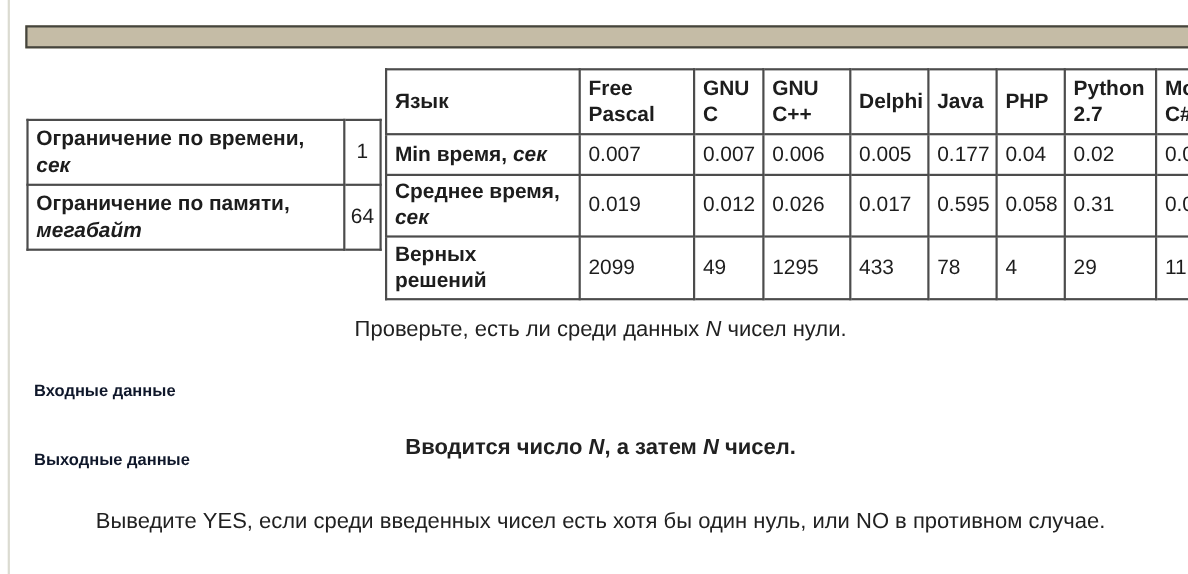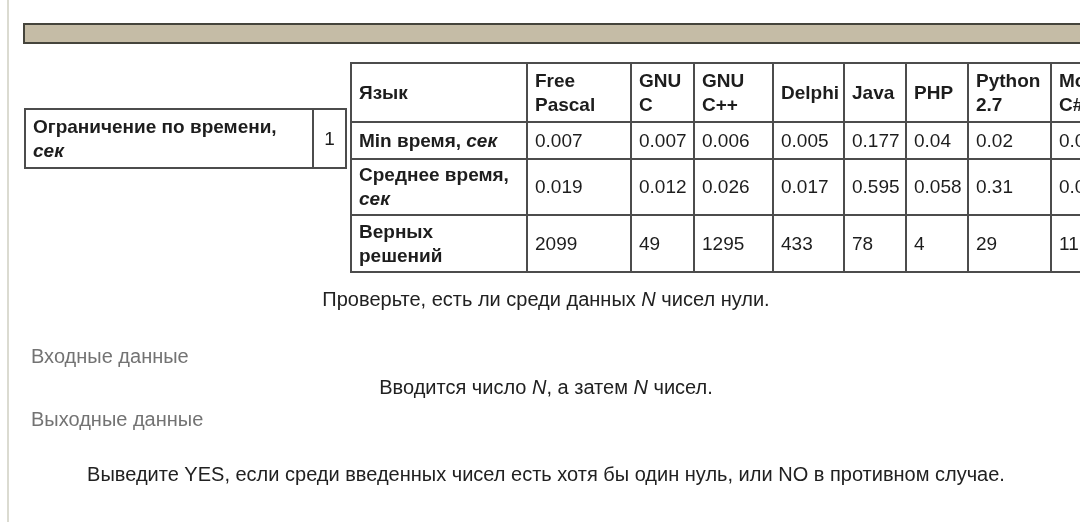--- a/index.html
+++ b/index.html
@@ -69,29 +69,29 @@
     width: 1030px;
     font-size: 20px;
     line-height: 26px;
     color: #212121;
     text-align: center;
   }
   .stmt-h {
     position: absolute;
     left: 31px;
     width: 1030px;
-    font-size: 20px;
+    font-size: 15px;
     line-height: 28px;
-    font-weight: 400;
-    color: #737373;
+    font-weight: 700;
+    color: #0f172a;
     margin: 0;
   }
   .pos-intro    { top: 286px; }
   .pos-input-h  { top: 342px; }
-  .pos-input-t  { top: 374px; }
+  .pos-input-t  { top: 394px; font-weight: bold; }
   .pos-output-h { top: 405px; }
   .pos-output-t { top: 461px; }
   i { font-style: italic; }
 </style>
 </head>
 <body>
 
 <div class="screen">
 
   <div class="side-rule"></div>
@@ -100,20 +100,24 @@
 
   <table class="grid limits">
     <colgroup>
       <col style="width:288px">
         <col style="width:33px">
     </colgroup>
     <tbody>
         <tr>
       <th><span>Ограничение по времени,</span><br><i>сек</i></th>
       <td class="val">1</td>
+    </tr>
+    <tr>
+      <th><span>Ограничение по памяти,</span><br><i>мегабайт</i></th>
+      <td class="val">64</td>
     </tr>
   </tbody>
     </table>
 
   <table class="grid stats">
     <colgroup>
       <col style="width:176px">
         <col style="width:104px">
         <col style="width:63px">
         <col style="width:79px">

